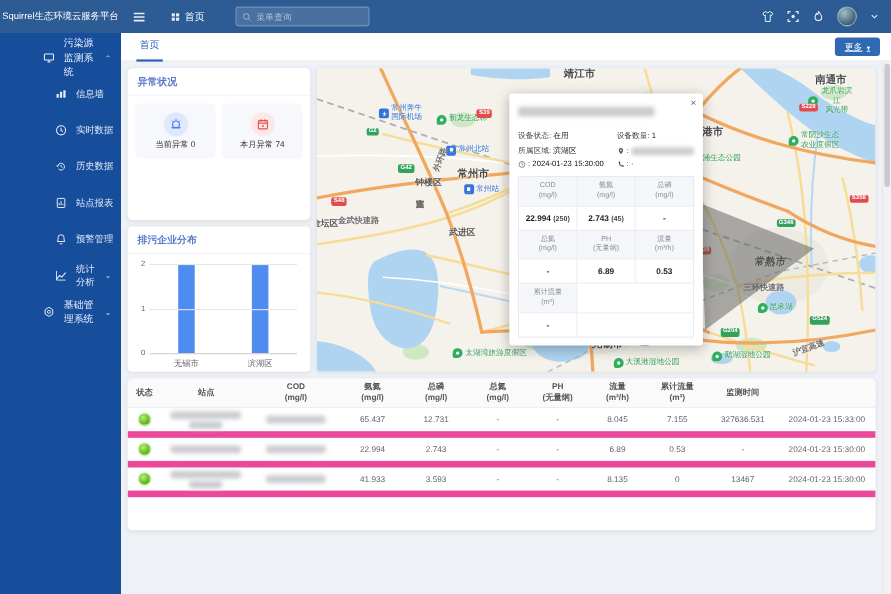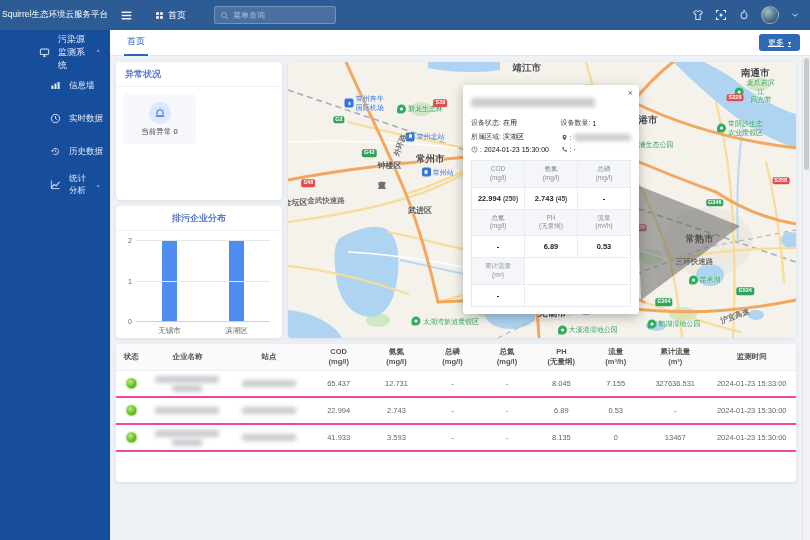--- a/index.html
+++ b/index.html
@@ -37,21 +37,21 @@
   .tabbar{height:26px;background:#fff;border-bottom:1px solid #e4e7ed;display:flex;align-items:center;padding:0 10px;}
   .tab{font-size:9px;color:#2a62b8;height:26px;display:flex;align-items:center;padding:0 3px;border-bottom:2px solid #2a62b8;margin-left:4px;cursor:pointer;}
   .more-btn{margin-left:auto;background:#2f69b3;color:#fff;font-size:8px;border:none;border-radius:3px;height:17px;padding:0 9px;display:flex;align-items:center;gap:4px;cursor:pointer;text-decoration:underline;}
   .more-btn .cv{font-size:6px;}
   .content{position:absolute;top:26px;left:0;right:0;bottom:0;padding:6px 14px 0 6px;}
   .row1{display:flex;gap:6px;height:276px;}
   .leftcol{width:166px;display:flex;flex-direction:column;gap:6px;flex:none;}
   .card{background:#fff;border-radius:4px;box-shadow:0 1px 4px rgba(0,0,0,.08);}
   .card h3{padding:6px 9px 5px;font-size:9px;color:#5a78ca;font-weight:bold;border-bottom:1px solid #f0f2f5;}
   .abn{height:138px;}
-  .dist{height:132px;text-align:center;}
+  .dist{height:132px;}
   .stat-grid{display:grid;grid-template-columns:1fr 1fr;gap:6px;padding:7px;}
   .tile{background:#f7f8fb;border-radius:4px;height:50px;display:flex;flex-direction:column;align-items:center;justify-content:center;gap:3px;}
   .tile .circ{width:22px;height:22px;border-radius:50%;display:flex;align-items:center;justify-content:center;}
   .tile.blue .circ{background:#dfe9fc;color:#4d7ef0;}
   .tile.red .circ{background:#fce8e7;color:#e5504e;}
   .circ svg{width:12px;height:12px;}
   .tile .lb{font-size:7.5px;color:#333;white-space:nowrap;}
 
   
   .chart{position:relative;height:100px;margin:6px 12px 0 20px;}
@@ -103,21 +103,21 @@
   .mv{padding:6px 1px;text-align:center;font-size:7.5px;font-weight:bold;color:#1e1e1e;background:#fff;}
   .mv .lim{font-weight:bold;color:#444;font-size:6.5px;}
   .mt-empty{background:#fff;grid-column:span 2;}
 
   
   .table-card{margin-top:6px;height:138px;overflow:hidden;}
   .t-title{background:#eaf3fd;color:#5a78ca;font-size:8.5px;font-weight:bold;padding:6px 9px;border-radius:4px 4px 0 0;}
   .t-head,.t-row{display:grid;grid-template-columns:4.5% 12% 12% 8.5% 8.5% 8% 8% 8% 8% 9.5% 13%;}
   .t-head{background:#fafafa;border-bottom:1px solid #ebeef5;}
   .th{min-height:26px;display:flex;flex-direction:column;align-items:center;justify-content:center;font-size:7.5px;color:#555;font-weight:bold;line-height:1.35;text-align:center;}
-  .t-row{align-items:center;height:27px;border-bottom:2px solid #ec4899;}
+  .t-row{align-items:center;height:27px;border-bottom:6px solid #ec4899;}
   .td{text-align:center;font-size:7.5px;color:#5f6368;}
   .dot{width:11px;height:11px;border-radius:50%;margin:0 auto;background:radial-gradient(circle at 35% 30%,#b9f06e,#57b11c 70%);border:1px solid #8fd44f;box-shadow:0 0 2px rgba(90,180,40,.6);}
   .rlines{display:flex;flex-direction:column;align-items:center;gap:2px;}
 
   
   .scrollbar{position:absolute;right:0;top:56px;bottom:0;width:8px;background:#f1f2f4;border-left:1px solid #e3e4e6;z-index:25;}
   .scrollbar .thumb{margin:2px 1px;height:112px;background:#c6cad0;border-radius:3px;}
 </style>
 </head>
 <body>
@@ -202,24 +202,46 @@
         </div>
         <div class="m-item lvl1">
           <svg viewBox="0 0 16 16">
             <path d="M3.5 8a4.5 4.5 0 1 1 1.3 3.2M3.5 8L2 6.5M3.5 8L5 6.5" fill="none" stroke="currentColor" stroke-width="1.3"></path>
             <path d="M8 5.5V8l1.8 1" fill="none" stroke="currentColor" stroke-width="1.2"></path>
           </svg>
           <span>历史数据</span>
         </div>
         <div class="m-item lvl1">
           <svg viewBox="0 0 16 16">
+            <rect x="3" y="2" width="10" height="12" rx="1" fill="none" stroke="currentColor" stroke-width="1.3"></rect>
+            <path d="M5.5 11V8M8 11V5.5M10.5 11V9" stroke="currentColor" stroke-width="1.3"></path>
+          </svg>
+          <span>站点报表</span>
+        </div>
+        <div class="m-item lvl1">
+          <svg viewBox="0 0 16 16">
+            <path d="M8 2a4 4 0 0 1 4 4v3l1 2H3l1-2V6a4 4 0 0 1 4-4z" fill="none" stroke="currentColor" stroke-width="1.3"></path>
+            <path d="M6.5 13a1.5 1.5 0 0 0 3 0" fill="none" stroke="currentColor" stroke-width="1.2"></path>
+          </svg>
+          <span>预警管理</span>
+        </div>
+        <div class="m-item lvl1">
+          <svg viewBox="0 0 16 16">
             <path d="M2 13L6 8l3 2 5-6" fill="none" stroke="currentColor" stroke-width="1.5"></path>
             <path d="M2 2v12h12" fill="none" stroke="currentColor" stroke-width="1.2"></path>
           </svg>
           <span>统计分析</span>
+          <span class="arrow">⌄</span>
+        </div>
+        <div class="m-item lvl0">
+          <svg viewBox="0 0 16 16">
+            <path d="M8 2l5 3v6l-5 3-5-3V5z" fill="none" stroke="currentColor" stroke-width="1.3"></path>
+            <circle cx="8" cy="8" r="2" fill="none" stroke="currentColor" stroke-width="1.2"></circle>
+          </svg>
+          <span>基础管理系统</span>
           <span class="arrow">⌄</span>
         </div>
       </div>
     </aside>
 
   <div class="main">
     <div class="tabbar">
       <div class="tab">首页</div>
       <button class="more-btn">
         <span>更多</span>
@@ -235,20 +257,30 @@
             <div class="stat-grid" id="statGrid">
                 <div class="tile blue">
                   <div class="circ">
                     <svg viewBox="0 0 16 16">
                       <path d="M4 11V8a4 4 0 0 1 8 0v3" fill="none" stroke="currentColor" stroke-width="1.5"></path>
                       <rect x="2.5" y="11" width="11" height="2.2" rx="1" fill="currentColor"></rect>
                       <path d="M8 1.5v2M3 3.5l1.4 1.4M13 3.5l-1.4 1.4" stroke="currentColor" stroke-width="1.2"></path>
                     </svg>
                   </div>
                   <div class="lb">当前异常 0</div>
+                </div>
+                <div class="tile red">
+                  <div class="circ">
+                    <svg viewBox="0 0 16 16">
+                      <rect x="2.5" y="3.5" width="11" height="10" rx="1" fill="none" stroke="currentColor" stroke-width="1.4"></rect>
+                      <path d="M2.5 6.5h11M5.5 2v3M10.5 2v3" stroke="currentColor" stroke-width="1.4"></path>
+                      <circle cx="8" cy="10" r="1.2" fill="currentColor"></circle>
+                    </svg>
+                  </div>
+                  <div class="lb">本月异常 74</div>
                 </div>
               </div>
           </section>
           <section class="card dist">
             <h3>排污企业分布</h3>
             <div class="chart">
               <div class="plot" id="plot">
                   <div class="bars" id="bars">
                     <div class="bar" style="height: 100%; background: rgb(79, 140, 240);"></div>
                     <div class="bar" style="height: 100%; background: rgb(79, 140, 240);"></div>
@@ -325,21 +357,21 @@
               <path d="M428,130 C455,148 484,158 508,162"></path>
               <path d="M328,90 C360,104 400,120 428,130"></path>
             </g>
           </svg>
           <div id="mapLabels">
               <div class="ml city" style="left: 47%; top: 2%;">靖江市</div>
               <div class="ml city" style="left: 92%; top: 4.5%; font-family: Liberation Serif, serif;">南通市</div>
               <div class="ml city" style="left: 69%; top: 21%;">张家港市</div>
               <div class="ml city" style="left: 28%; top: 35%;">常州市</div>
               <div class="ml city" style="left: 52%; top: 91%;">无锡市</div>
-              <div class="ml city" style="left: 81%; top: 64%;">常熟市</div>
+              <div class="ml city" style="left: 81%; top: 64%; font-style: italic;">常熟市</div>
               <div class="ml town" style="left: 20%; top: 37.5%;">钟楼区</div>
               <div class="ml town" style="left: 26%; top: 54%;">武进区</div>
               <div class="ml town" style="left: 1.5%; top: 51%;">金坛区</div>
               <div class="ml town" style="left: 50.5%; top: 85.5%;">滨湖区</div>
               <div class="ml poi-blue" style="left: 15%; top: 15%;"><span class="pico b"><svg viewBox="0 0 16 16">
                     <path d="M8 1l1.2 5H14l-4.5 2.5L11 14 8 11l-3 3 1.5-5.5L2 6h4.8z" fill="currentColor"></path>
                   </svg></span><span>常州奔牛
 国际机场</span></div>
               <div class="ml poi-blue" style="left: 27%; top: 27%;"><span class="pico b"><svg viewBox="0 0 16 16">
                     <rect x="4" y="2" width="8" height="9" rx="1.5" fill="currentColor"></rect>
@@ -470,23 +502,20 @@
           </div>
         </div>
       </div>
 
       <section class="card table-card">
         <div class="t-head" id="tHead">
             <div class="th">
               <span>状态</span>
             </div>
             <div class="th">
-              <span>企业名称</span>
-            </div>
-            <div class="th">
               <span>站点</span>
             </div>
             <div class="th">
               <span>COD</span>
               <span>(mg/l)</span>
             </div>
             <div class="th">
               <span>氨氮</span>
               <span>(mg/l)</span>
             </div>

